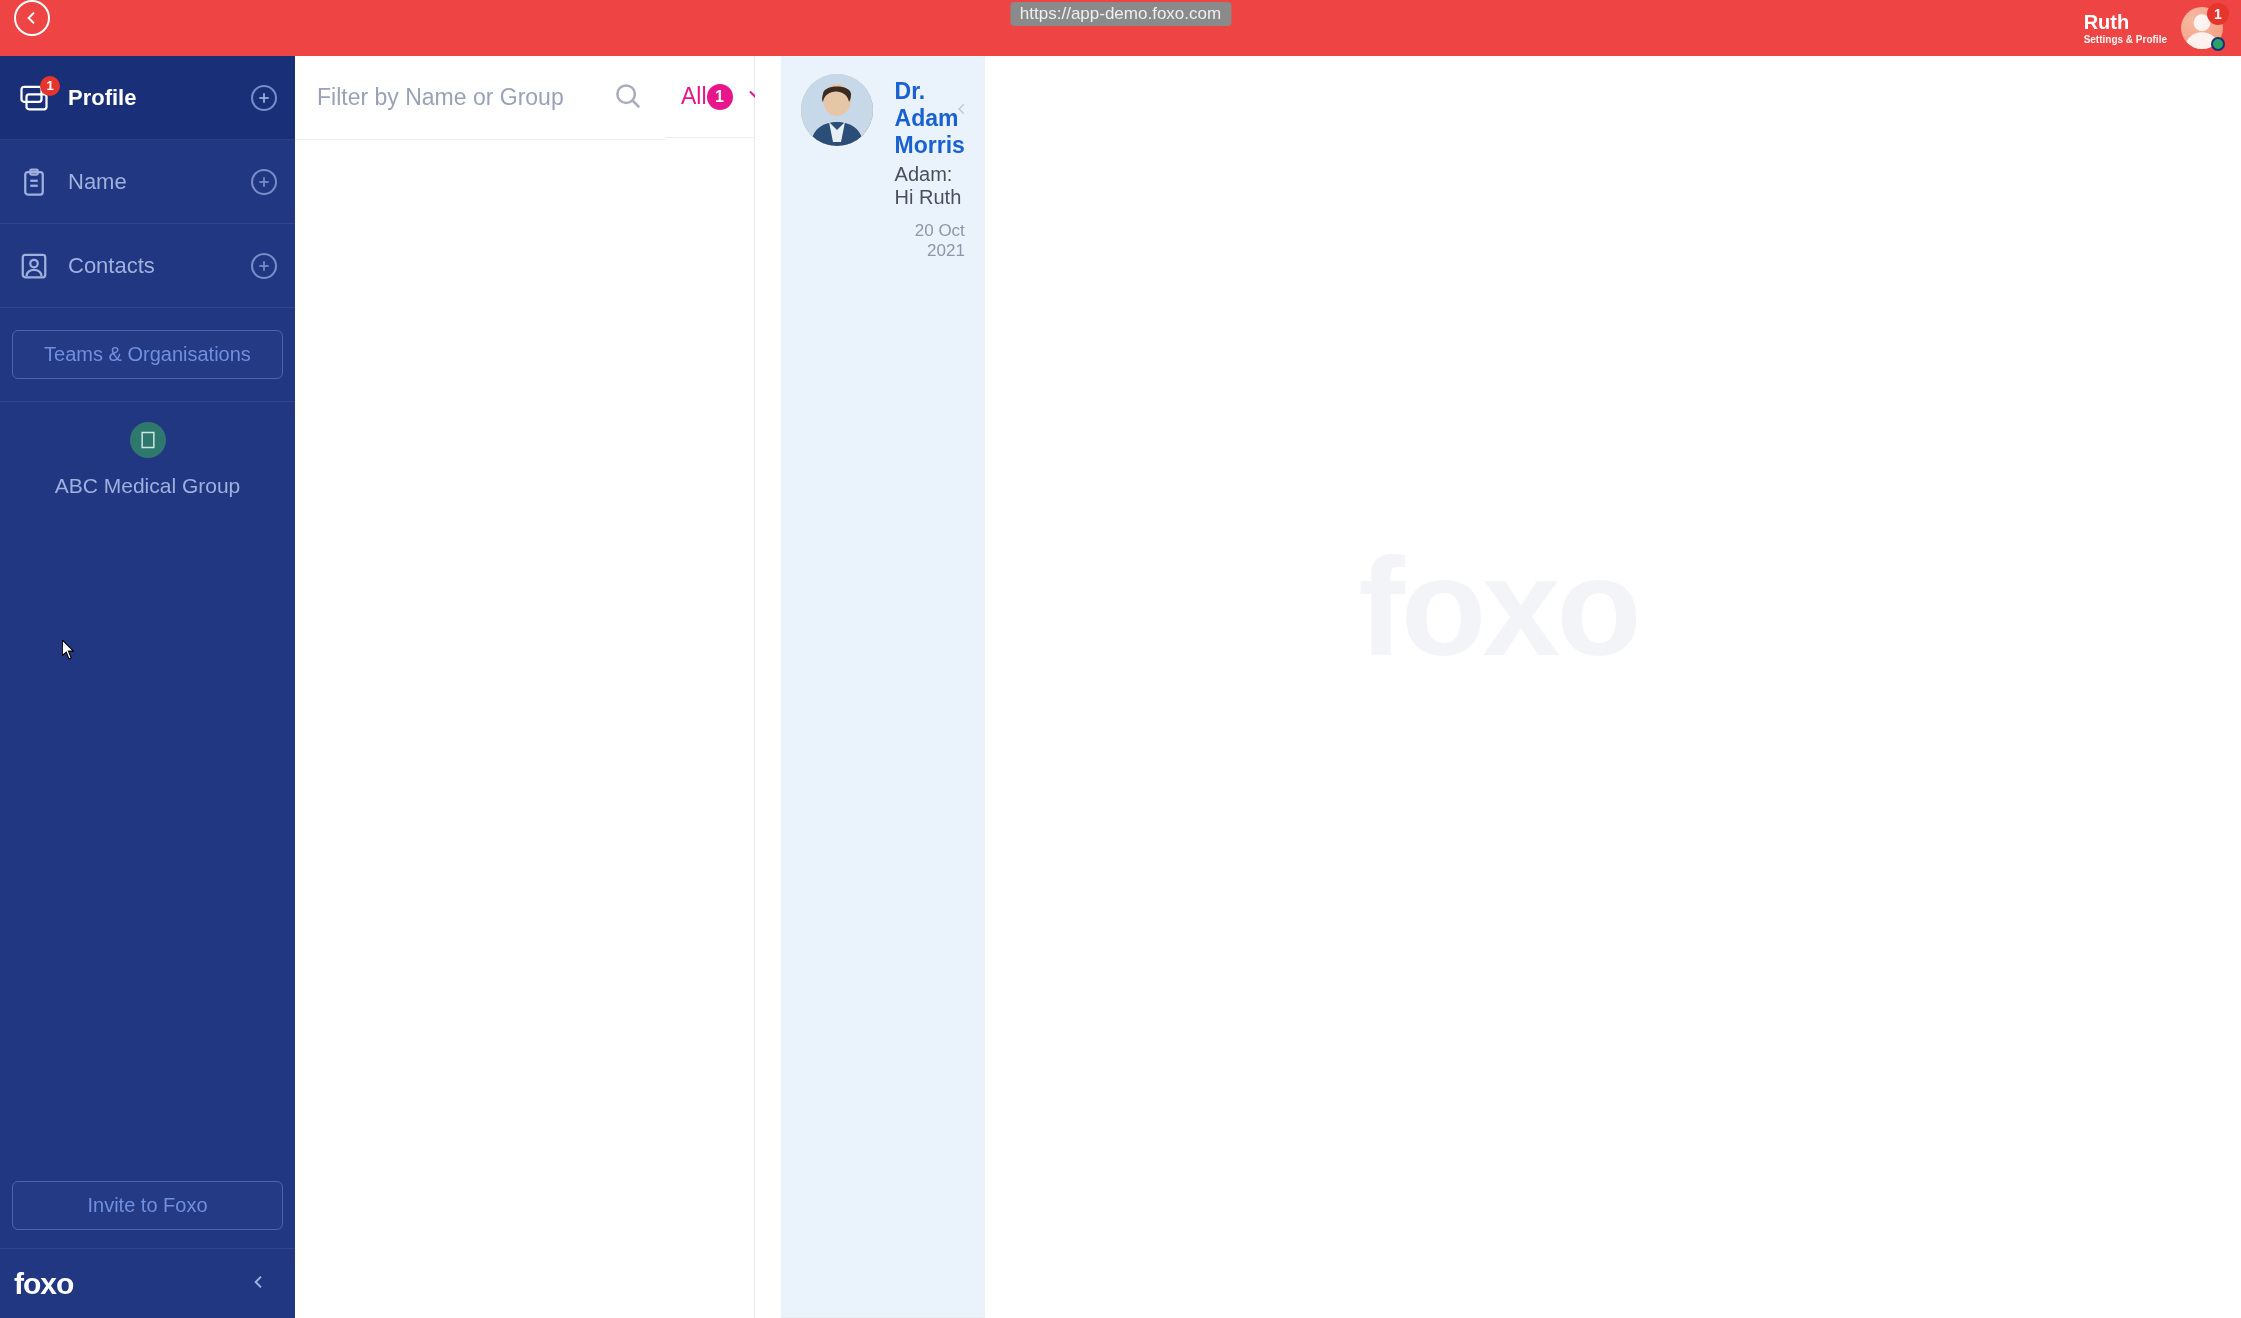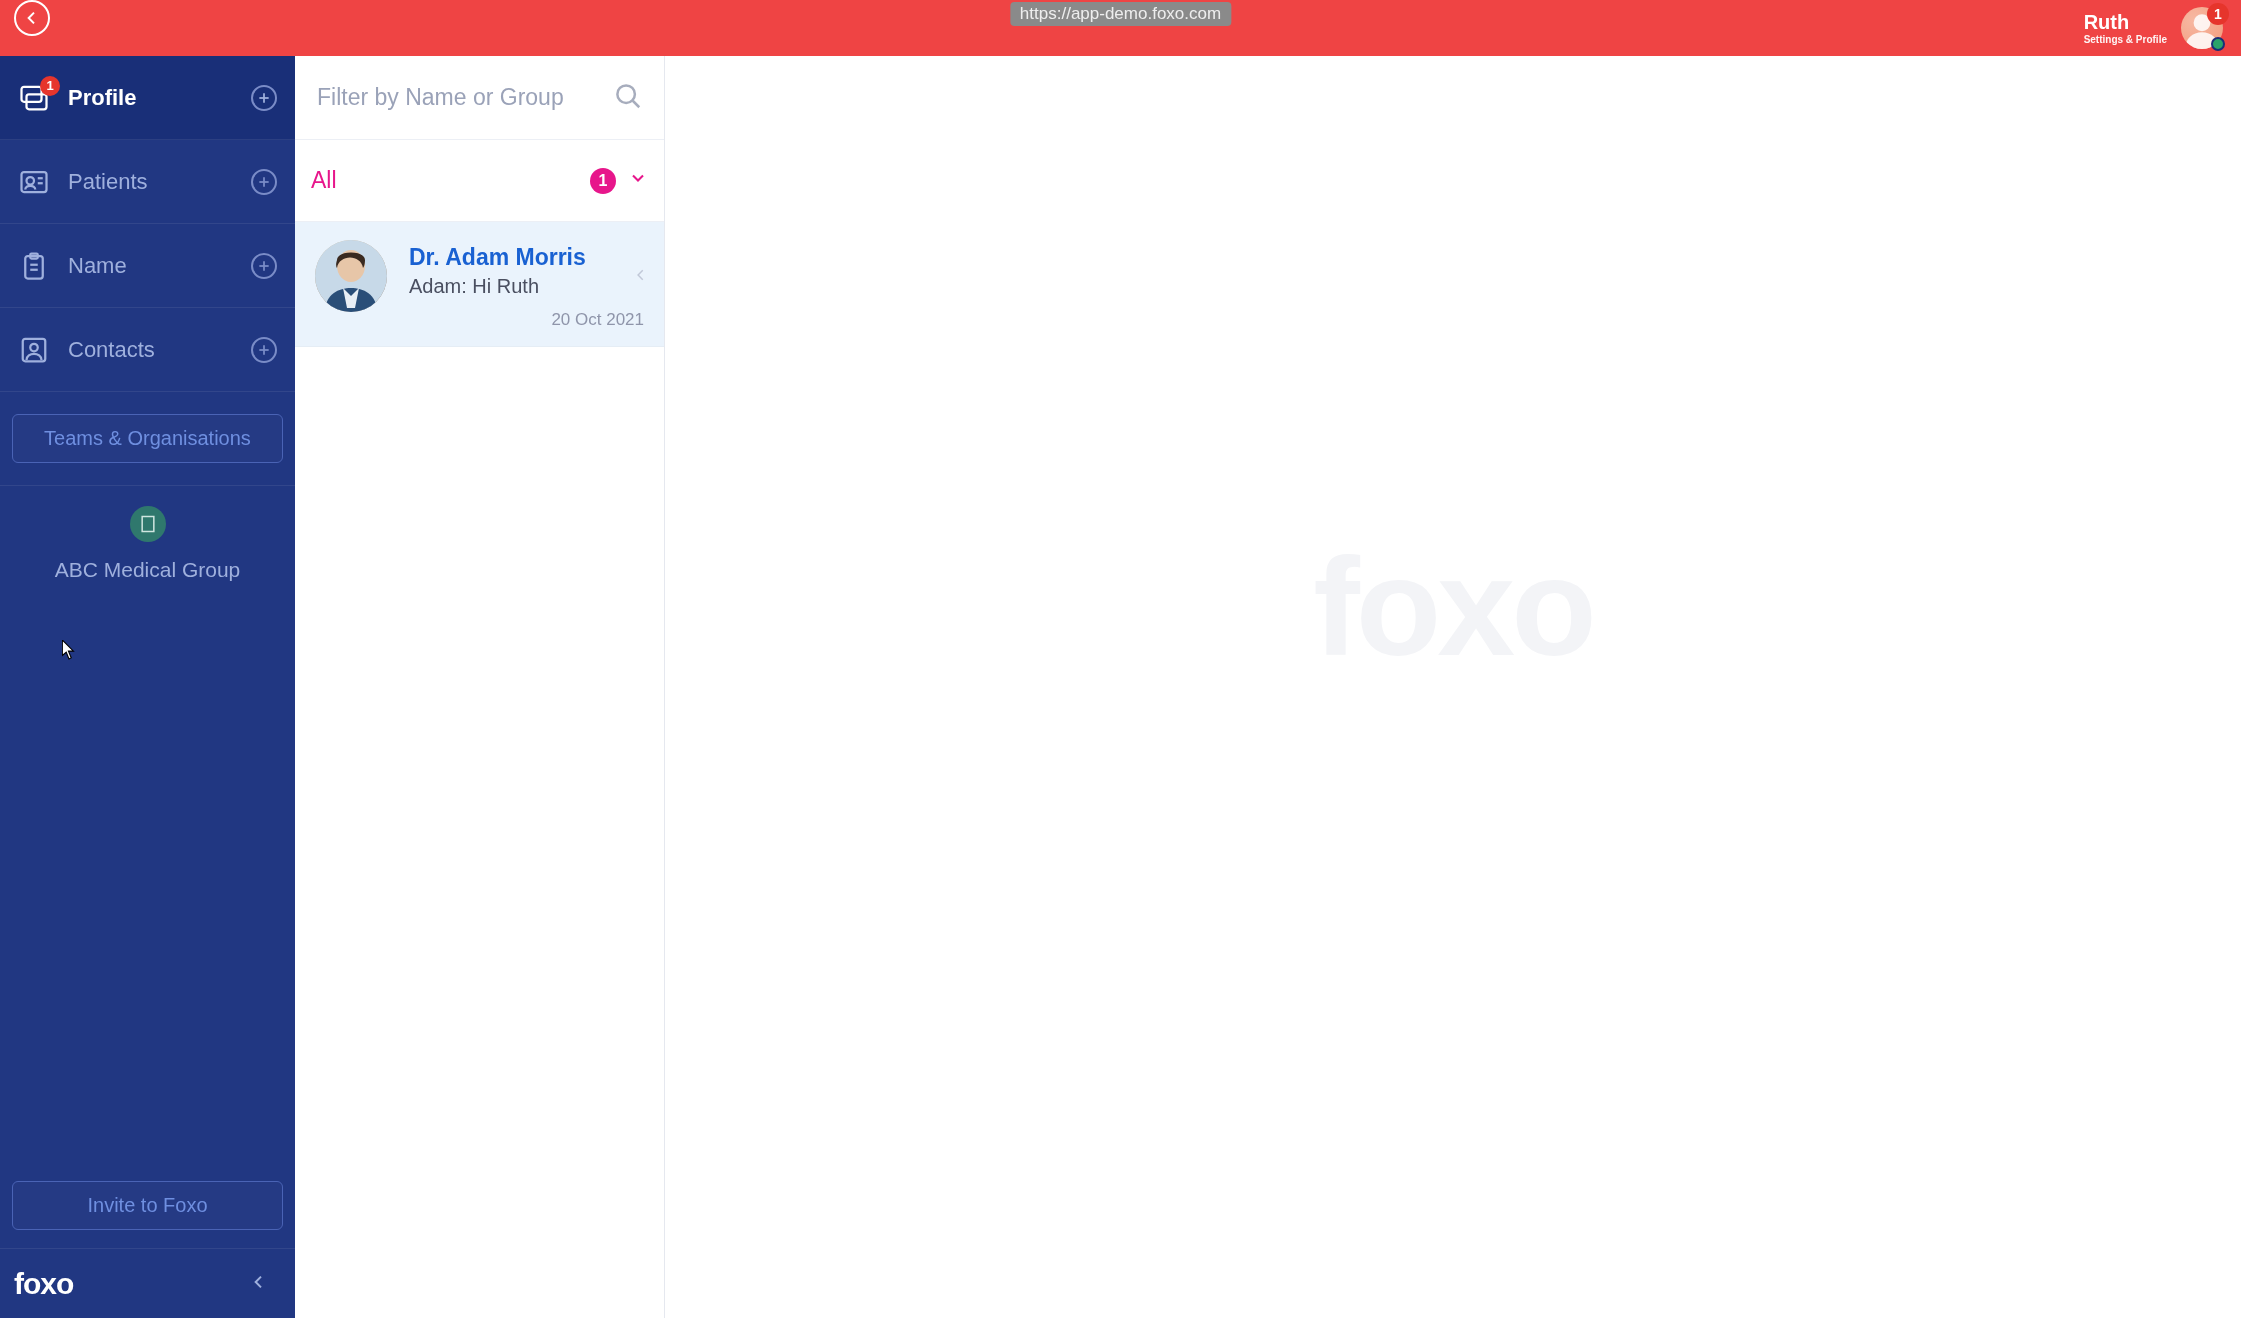--- a/index.html
+++ b/index.html
@@ -151,24 +151,24 @@
     height: 70px;
     border-top: 1px solid rgba(255,255,255,0.08);
     display: flex; align-items: center; justify-content: space-between;
     padding: 0 22px 0 14px;
   }
   .brand-logo { font-size: 30px; font-weight: 800; color: #fff; letter-spacing: -1px; }
   .collapse-btn { color: #9fb0dd; cursor: pointer; padding: 6px; }
 
   
   .conv-panel {
-    width: 370px;
+    width: 460px;
     border-right: 1px solid #e5e8ef;
     display: flex;
-    flex-direction: column;
+    flex-direction: row;
     background: #fff;
     flex: 0 0 auto;
   }
   .search-row {
     display: flex; align-items: center;
     height: 84px;
     padding: 0 22px;
     border-bottom: 1px solid #eceff5;
   }
   .search-input {
@@ -282,38 +282,20 @@
         </div>
         <div class="nav-label">Profile</div>
         <div class="nav-plus">
           <svg width="14" height="14" viewBox="0 0 24 24" stroke="#9fb0dd" stroke-width="3">
               <line x1="12" y1="4" x2="12" y2="20"></line>
               <line x1="4" y1="12" x2="20" y2="12"></line>
             </svg>
         </div>
       </div>
 
-      <div class="nav-item">
-        <div class="nav-icon">
-          <svg width="30" height="30" viewBox="0 0 24 24" fill="none" stroke-width="1.8">
-              <rect x="2" y="4" width="20" height="16" rx="2"></rect>
-              <circle cx="9" cy="11" r="3"></circle>
-              <path d="M5 18c0-2 2-3 4-3s4 1 4 3"></path>
-              <line x1="15" y1="9" x2="19" y2="9"></line>
-              <line x1="15" y1="13" x2="19" y2="13"></line>
-            </svg>
-        </div>
-        <div class="nav-label">Patients</div>
-        <div class="nav-plus">
-          <svg width="14" height="14" viewBox="0 0 24 24" stroke="#7a8cc7" stroke-width="3">
-              <line x1="12" y1="4" x2="12" y2="20"></line>
-              <line x1="4" y1="12" x2="20" y2="12"></line>
-            </svg>
-        </div>
-      </div>
 
       <div class="nav-item">
         <div class="nav-icon">
           <svg width="30" height="30" viewBox="0 0 24 24" fill="none" stroke-width="1.8">
               <rect x="5" y="4" width="14" height="18" rx="2"></rect>
               <rect x="9" y="2" width="6" height="4" rx="1"></rect>
               <line x1="9" y1="11" x2="15" y2="11"></line>
               <line x1="9" y1="15" x2="15" y2="15"></line>
             </svg>
         </div>

